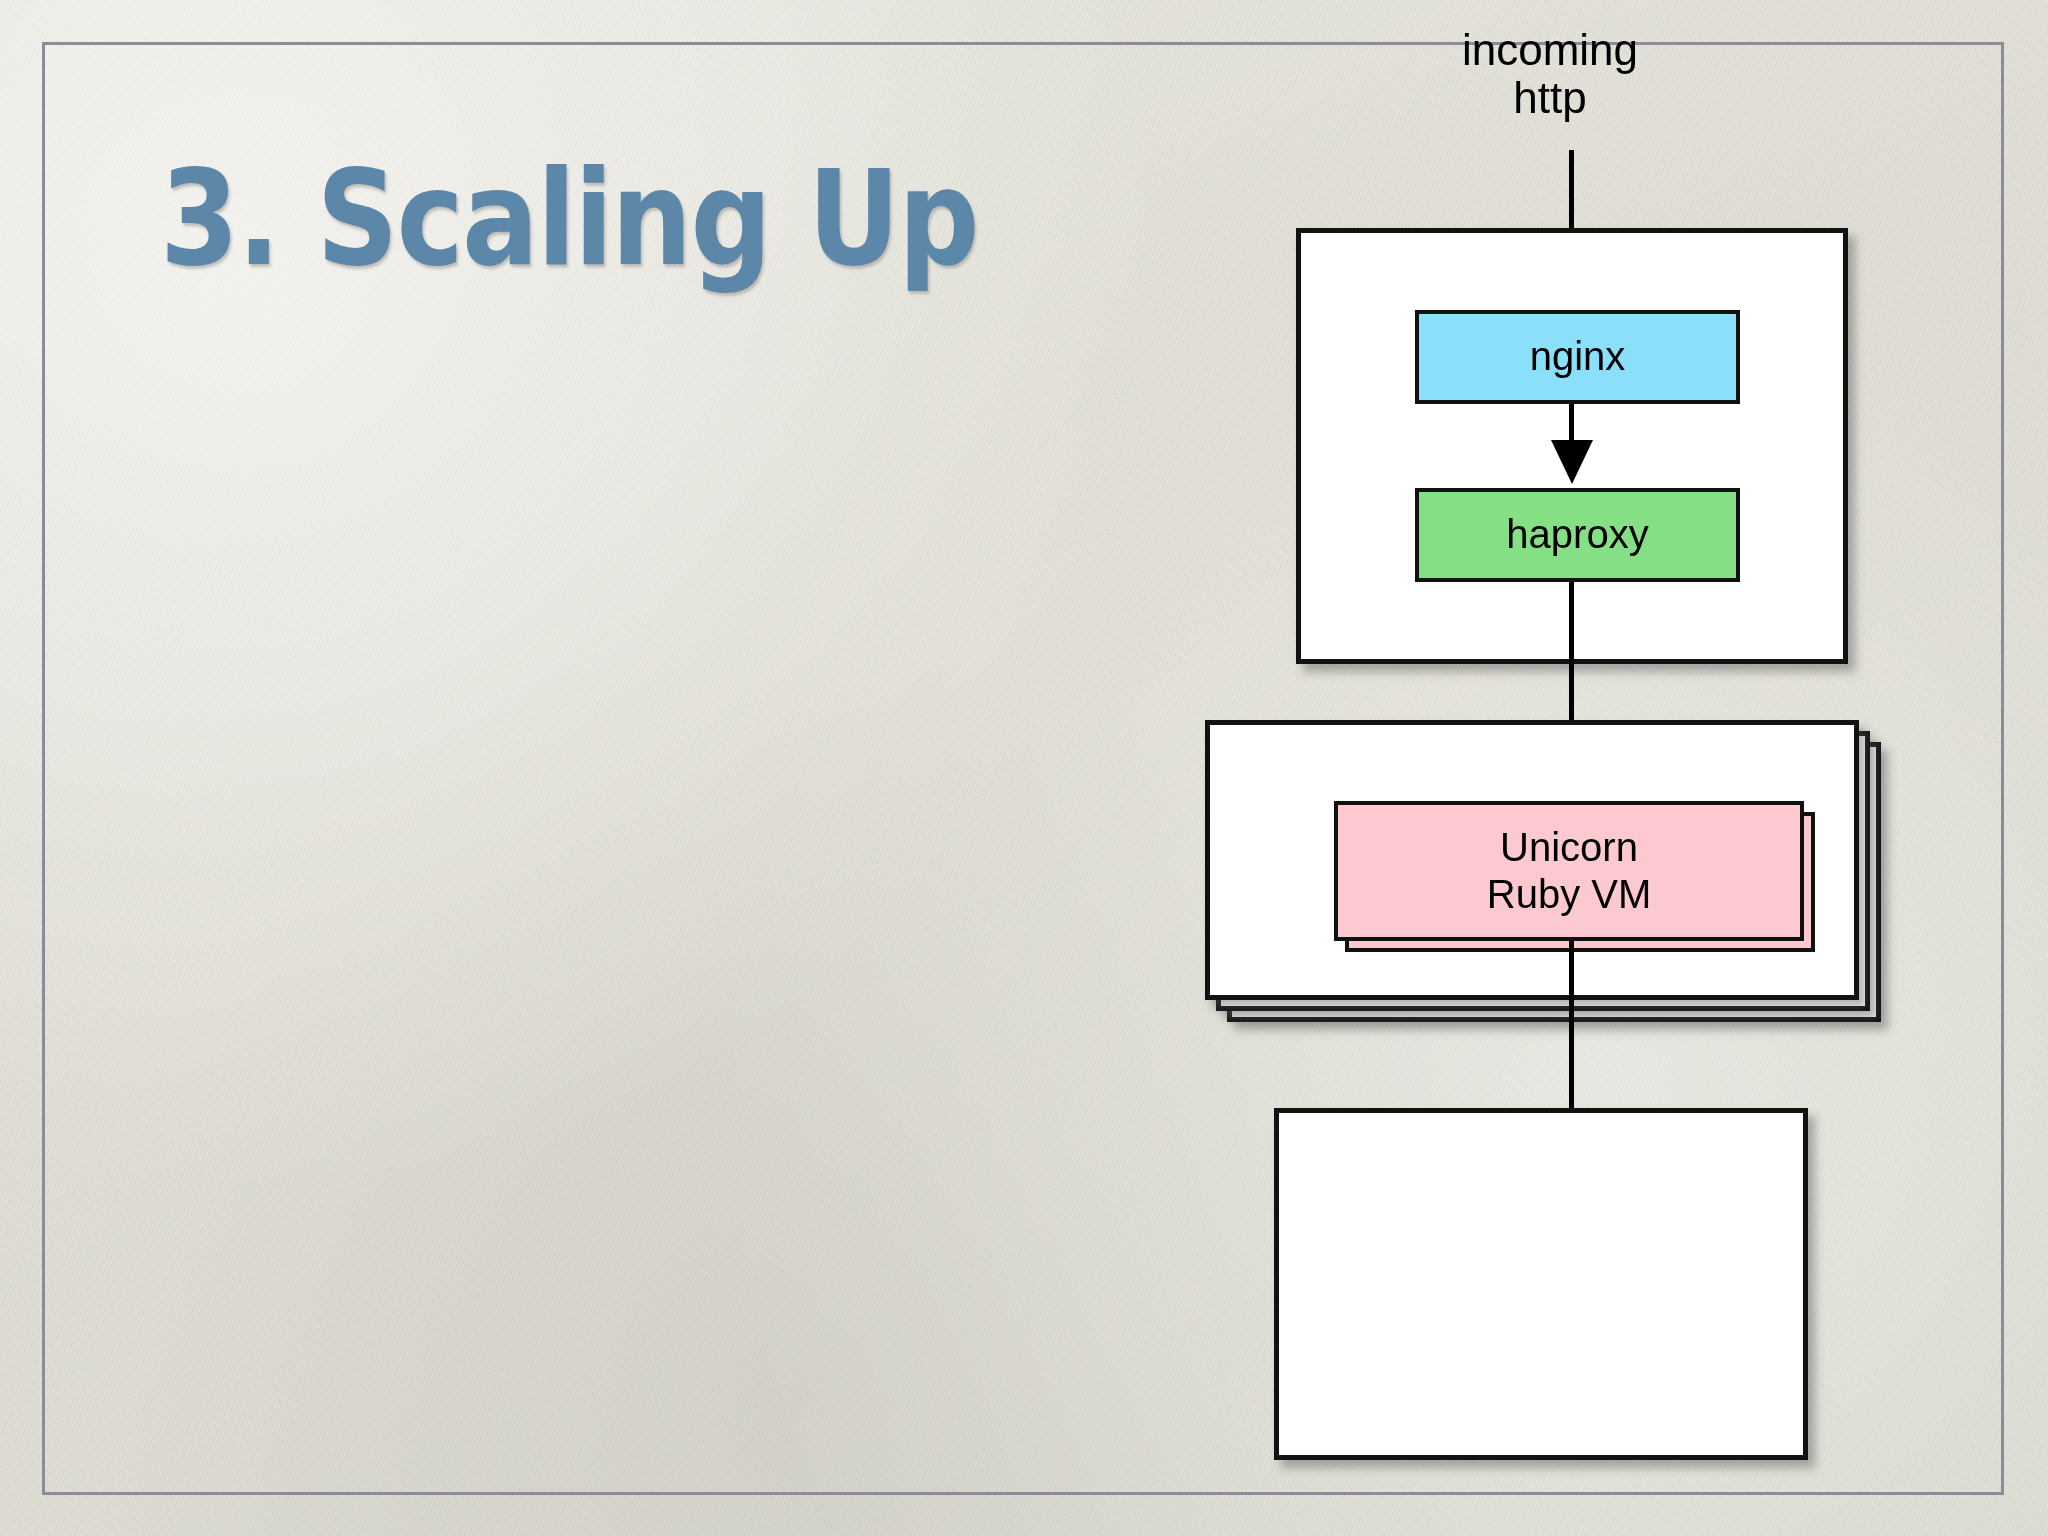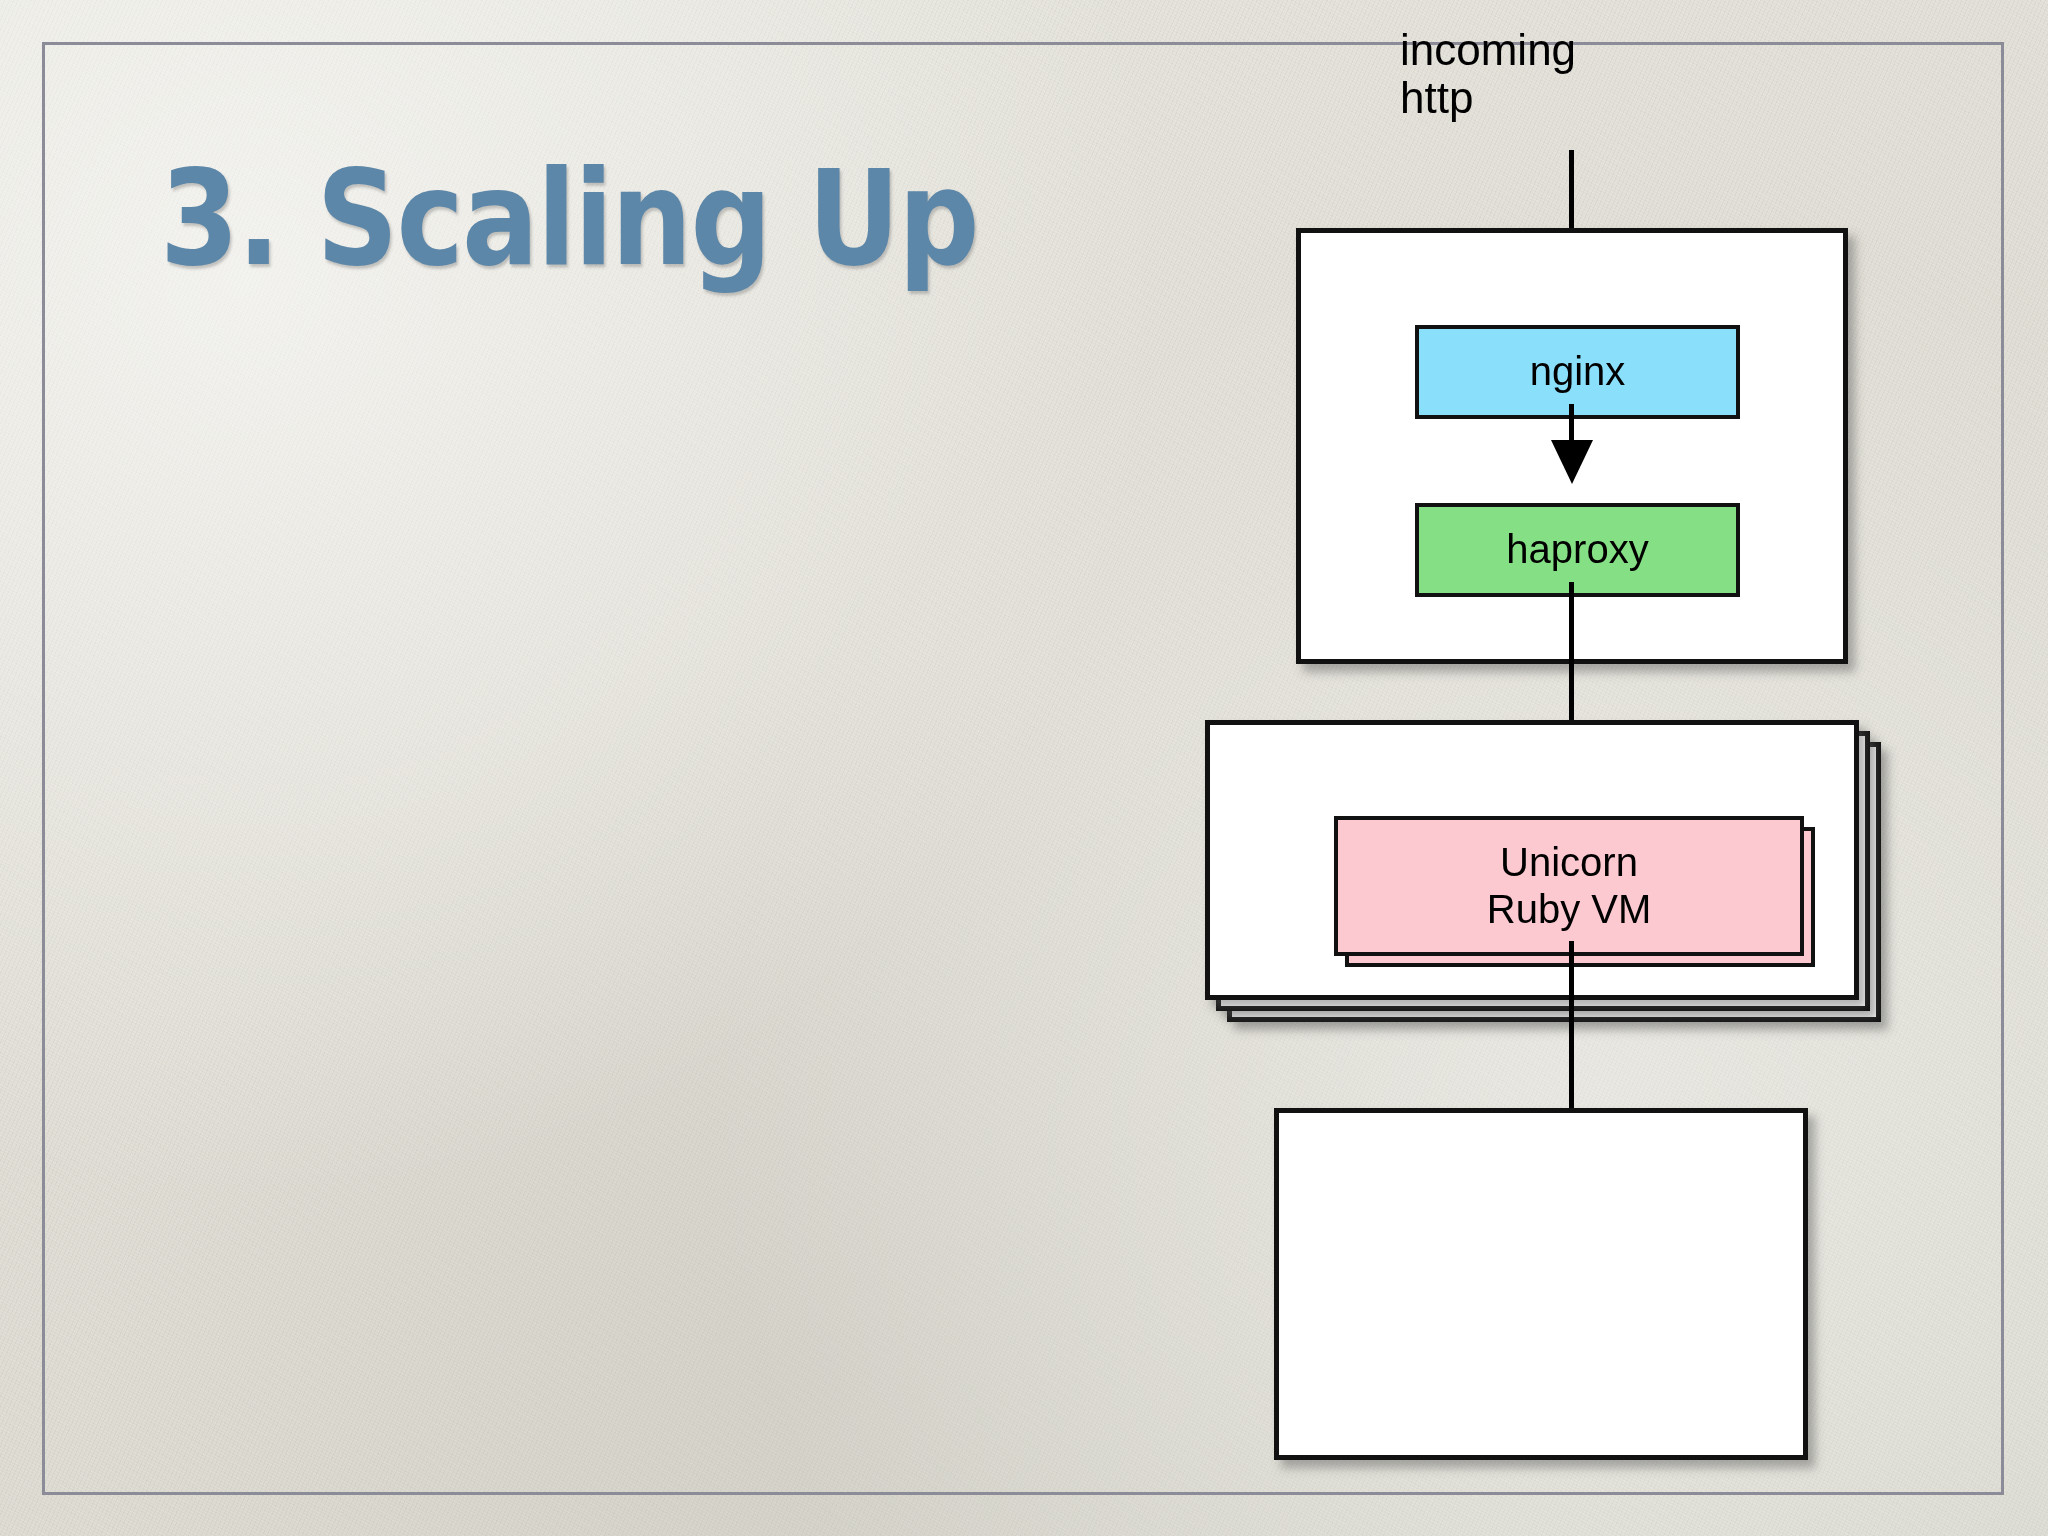--- a/index.html
+++ b/index.html
@@ -52,20 +52,21 @@
     text-shadow: 2px 3px 3px rgba(120,120,120,0.40);
     white-space: nowrap;
   }
 
   
   #incoming-label {
     position: absolute;
     left: 1400px;
     top: 26px;
     width: 300px;
+    text-align: center;
     font-size: 44px;
     line-height: 1.08;
     color: #000;
     white-space: pre-line;
   }
 
   
   .host-box {
     position: absolute;
     background: #ffffff;
@@ -87,21 +88,20 @@
     border: 4px solid #111111;
     box-sizing: border-box;
     display: flex;
     align-items: center;
     justify-content: center;
     text-align: center;
     font-size: 40px;
     line-height: 1.18;
     color: #000000;
     white-space: pre-line;
-    margin-top: 15px;
   }
 
   
   .conn-line {
     position: absolute;
     width: 5px;
     background: #000000;
   }
   .arrow-head {
     position: absolute;

